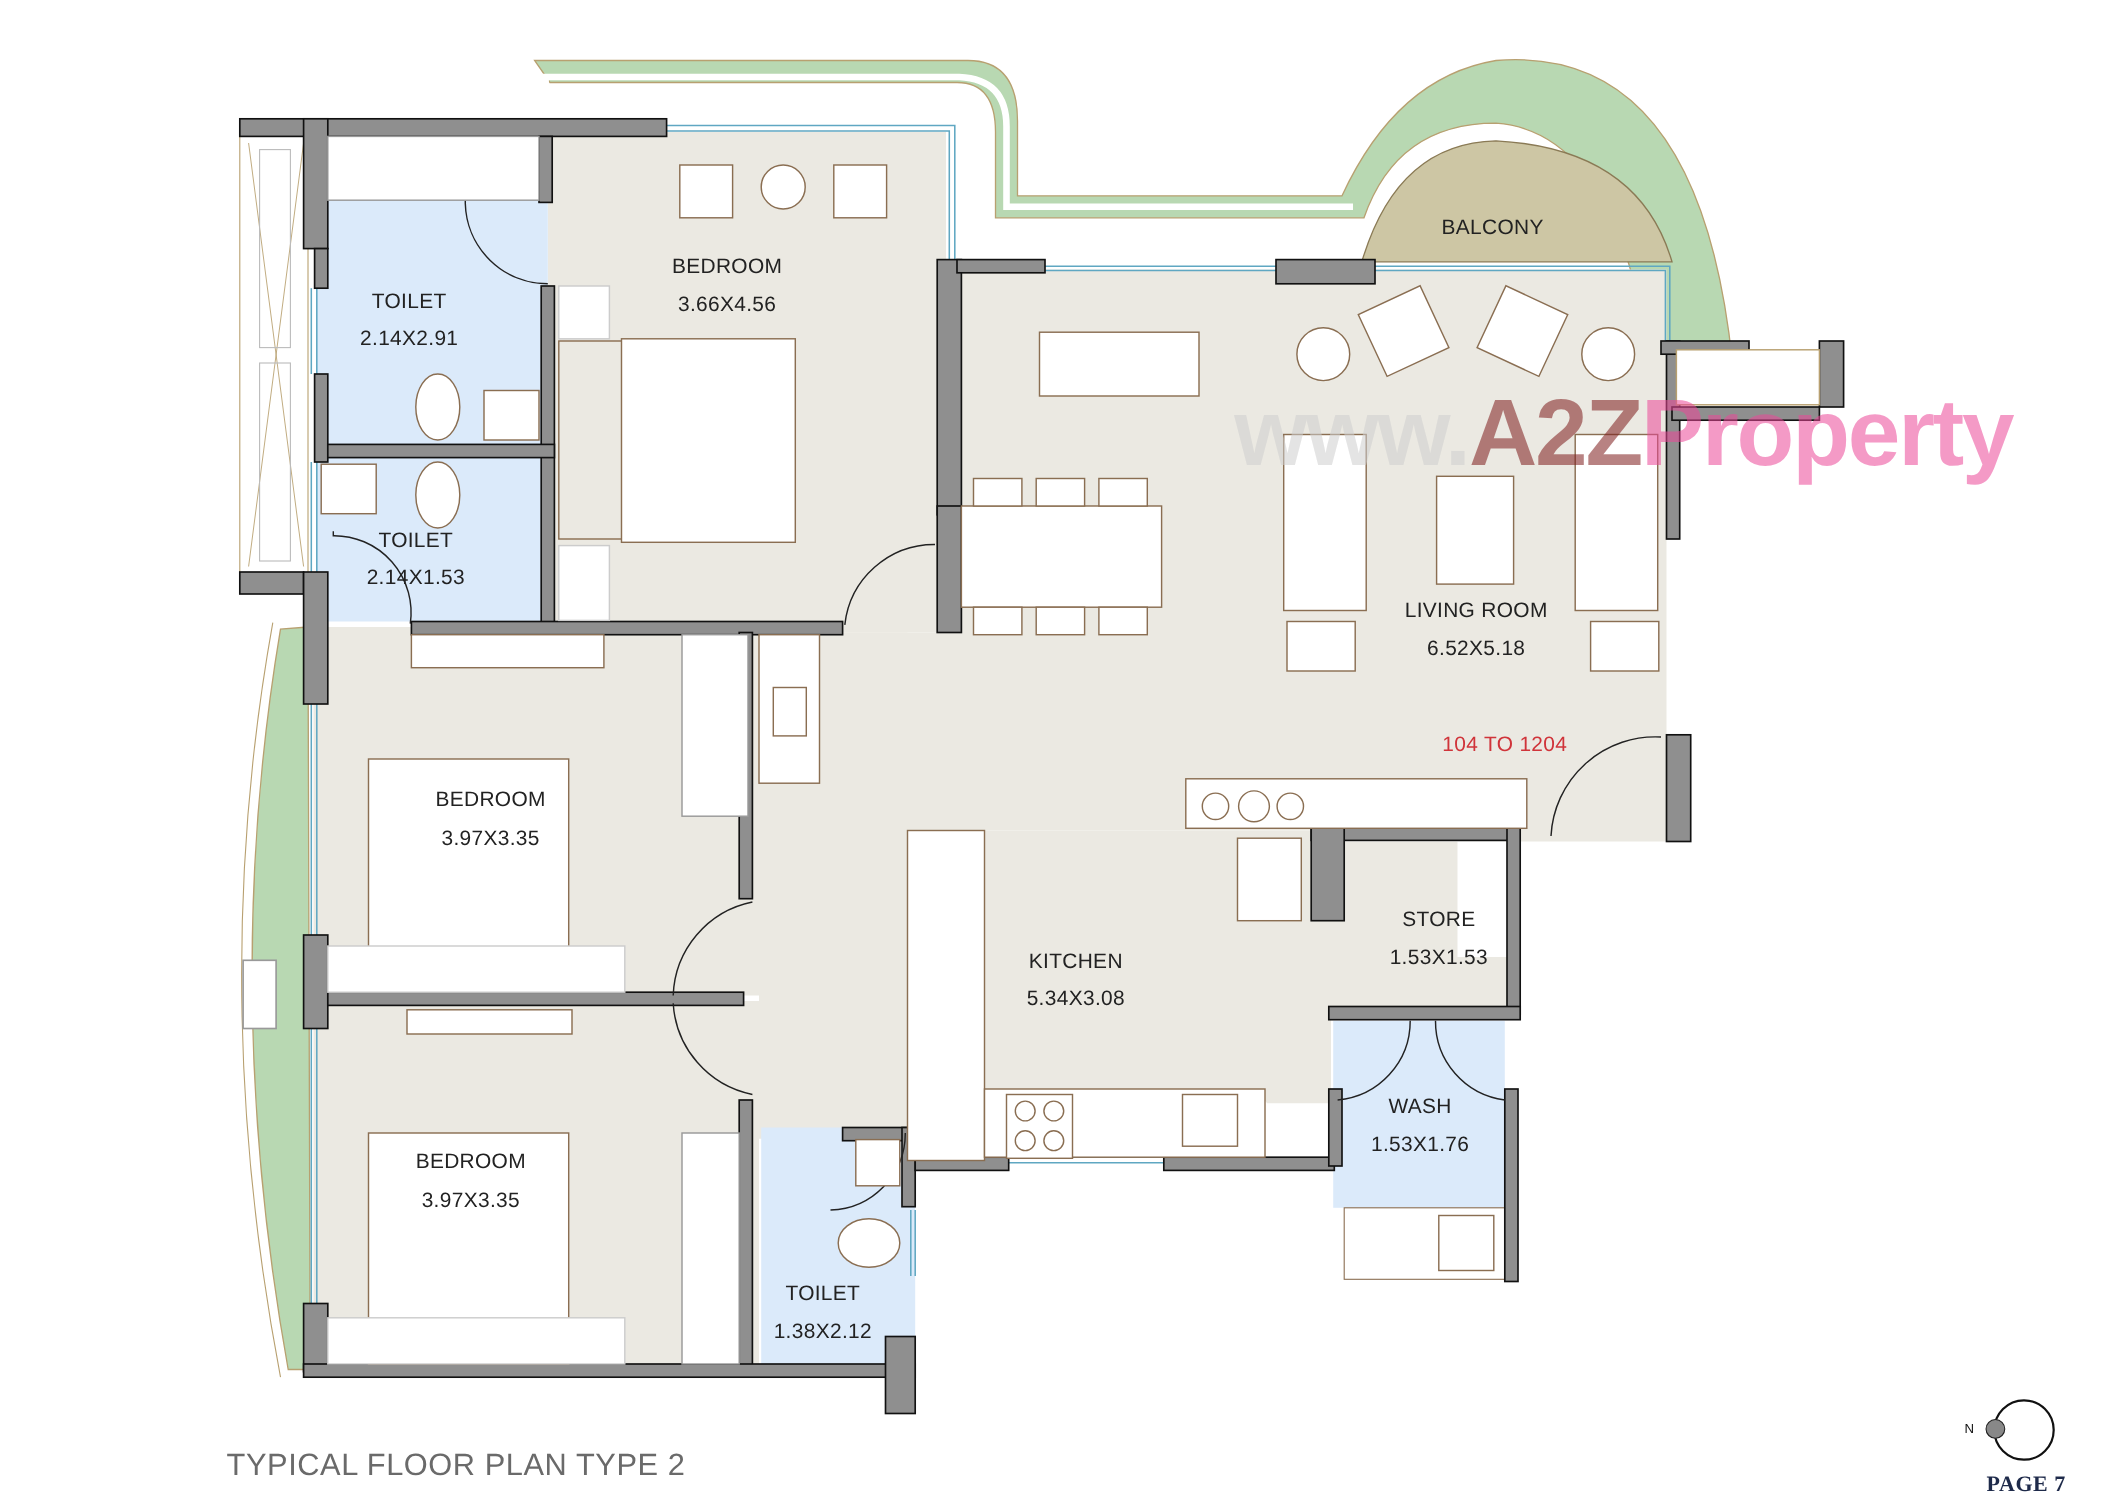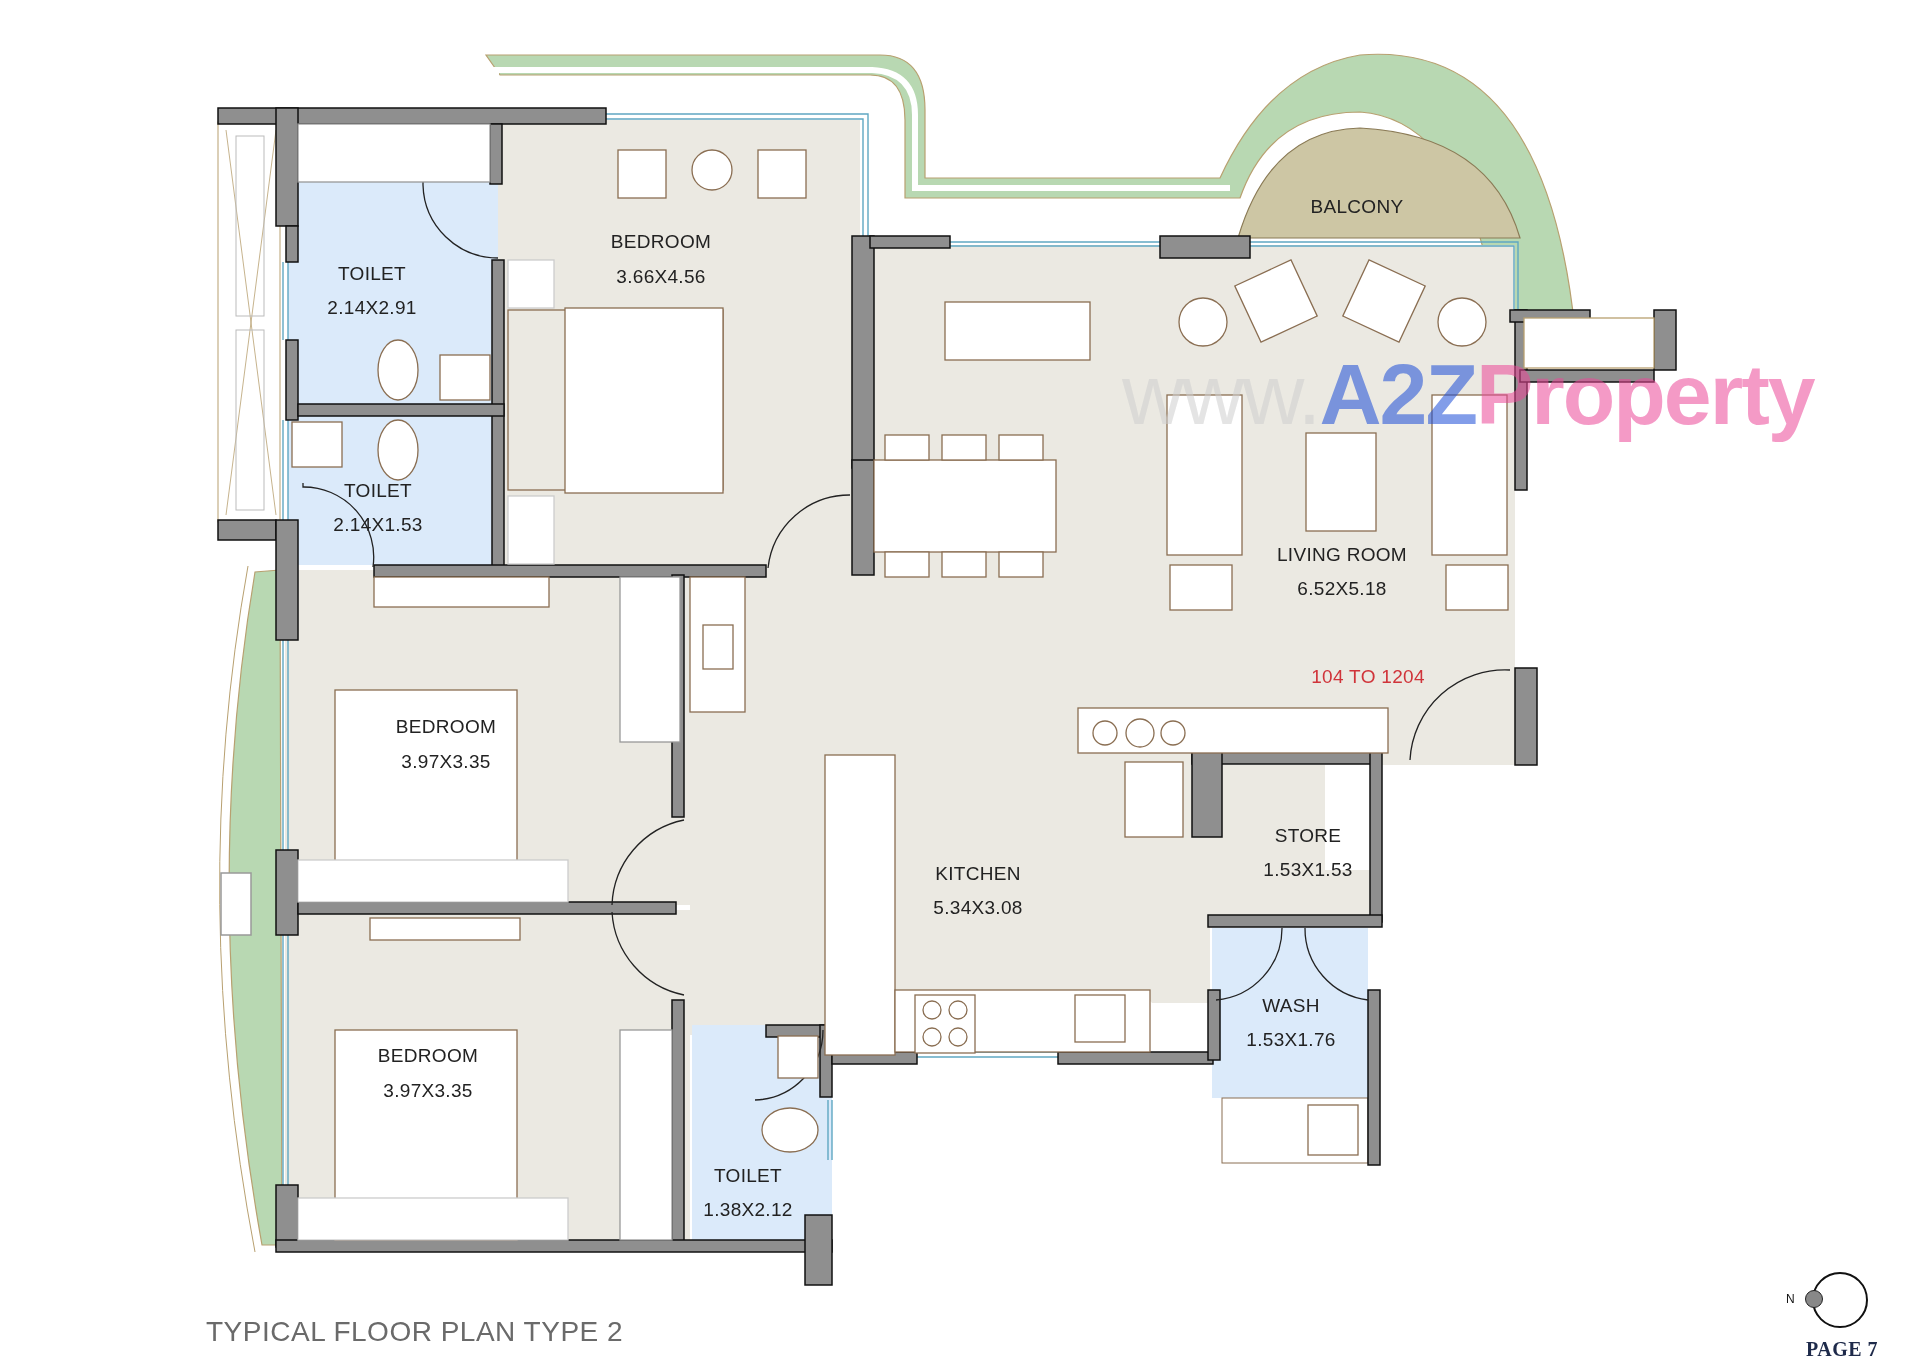--- a/index.html
+++ b/index.html
@@ -6,22 +6,22 @@
   body { width:1920px; height:1357px; position:relative; overflow:hidden; font-family:"Liberation Sans", sans-serif; }
   #plan { position:absolute; left:0; top:0; width:1920px; height:1357px; }
   .lbl { font-family:"Liberation Sans", sans-serif; fill:#222; font-size:19px; text-anchor:middle; letter-spacing:0.3px; }
   .lbl-red { fill:#d0343a; }
   .title { position:absolute; left:206px; top:1316px; font-size:28px; color:#6a6a6a; letter-spacing:0.5px; font-family:"Liberation Sans", sans-serif; }
   .page { position:absolute; left:1806px; top:1338px; font-size:20px; color:#1e2a4a; font-weight:bold; font-family:"Liberation Serif", serif; letter-spacing:0.5px; }
   .compass { position:absolute; left:1812px; top:1272px; width:52px; height:52px; border:2px solid #111; border-radius:50%; }
   .compass-dot { position:absolute; left:-9px; top:16px; width:16px; height:16px; border-radius:50%; background:#888; border:1.5px solid #222; }
   .compass-n { position:absolute; left:1786px; top:1292px; font-size:12px; color:#111; }
   .wm { position:absolute; left:1122px; top:345px; font-size:86px; font-weight:bold; letter-spacing:-2px; opacity:0.55; font-family:"Liberation Sans", sans-serif; white-space:nowrap; }
-  .wm .w { color:#cfcfcf; font-weight:normal;margin-top:44px; }
-  .wm .a { color:#1d4ed8; }
+  .wm .w { color:#cfcfcf; font-weight:bold;margin-top:44px; }
+  .wm .a { color:#7f1d1d; }
   .wm .p1 { color:#ec4899; }
 </style>
 </head>
 <body>
 
 <svg id="plan" viewBox="0 0 1920 1357" xmlns="http://www.w3.org/2000/svg">
 
   <g>
     <path d="M486 55 L880 55 Q925 55 925 110 L925 178 L1220 178 Q1270 70 1360 55 Q1545 40 1575 330 L1500 330 Q1470 120 1360 112 Q1270 112 1240 198 L905 198 L905 120 Q905 75 870 75 L500 75 Z" fill="#b8d8b2" stroke="#b8a070" stroke-width="1.2"></path>
     <path d="M496 122 L496 70 L872 70 Q915 72 915 115 L915 188 L1230 188" fill="none" stroke="#fff" stroke-width="6"></path>

